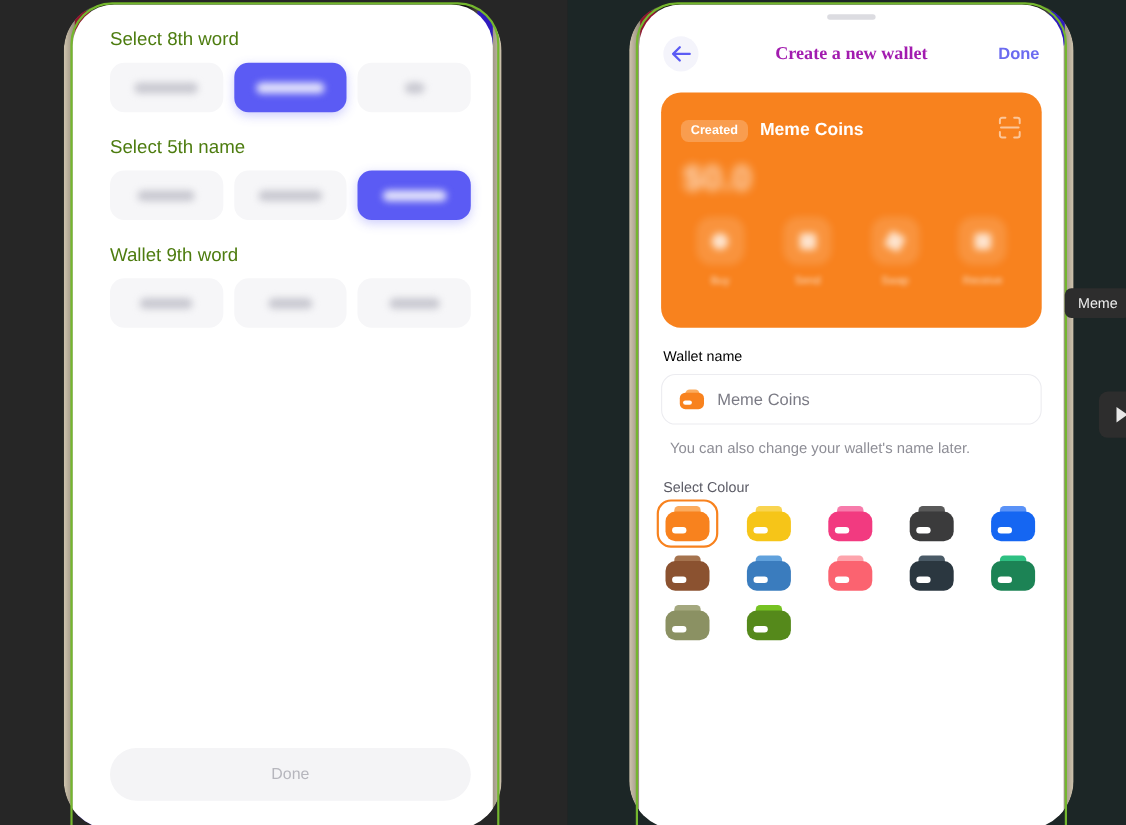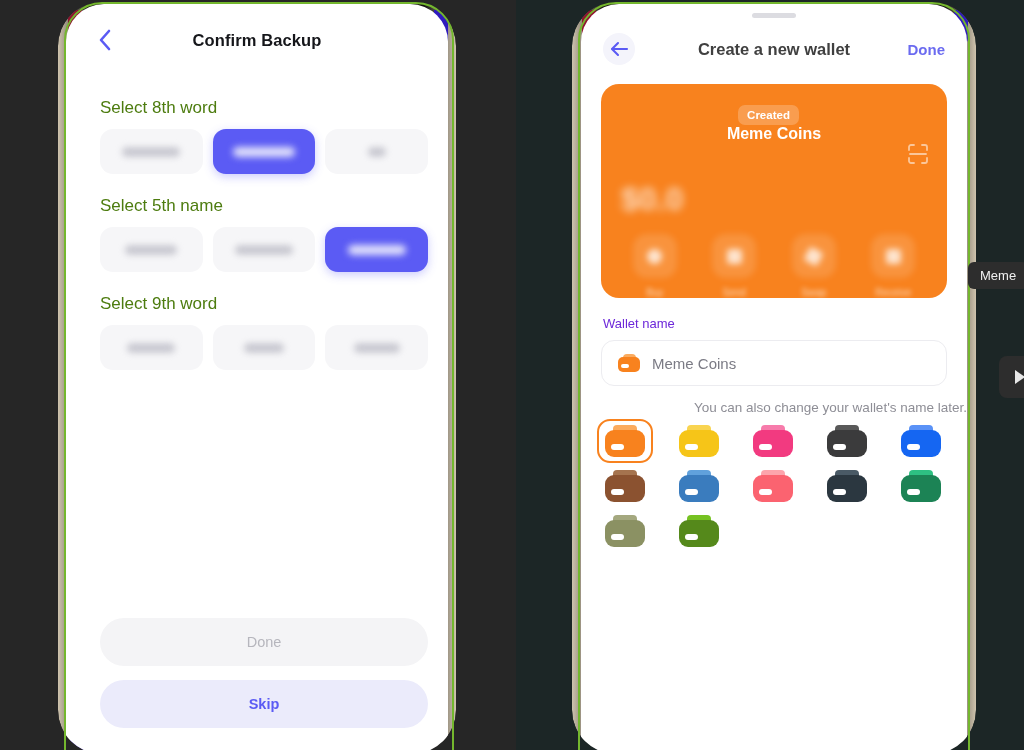--- a/index.html
+++ b/index.html
@@ -100,41 +100,41 @@
 
   
   .grabber {
     width: 44px; height: 5px; border-radius: 3px;
     background: #dcdce1; margin: 9px auto 0;
   }
   .rhdr {
     position: relative; height: 62px;
     display: flex; align-items: center; justify-content: center;
   }
-  .rhdr .title { font-size: 16.5px; font-weight: 700; color: #404040; }
+  .rhdr .title { font-size: 16.5px; font-weight: 700; color: #a21caf; font-family: Liberation Serif, serif; }
   .back-arrow {
     position: absolute; left: 22px; top: 50%; transform: translateY(-50%);
     width: 32px; height: 32px; border-radius: 50%;
     background: #f4f4fb;
     display: flex; align-items: center; justify-content: center; cursor: pointer;
   }
   .done-link {
     position: absolute; right: 22px; top: 50%; transform: translateY(-50%);
     font-size: 15px; font-weight: 600; color: #6b6bf0; cursor: pointer;
   }
 
   .wcard {
     position: relative;
     margin: 4px 20px 0;
     height: 214px;
     border-radius: 18px;
     background: #f8821e;
     overflow: hidden;
   }
-  .wcard-top { display: flex; align-items: center; padding: 21px 18px 0 18px; flex-direction: column; }
+  .wcard-top { display: flex; align-items: center; padding: 21px 18px 0 18px; }
   .badge {
     background: rgba(255,255,255,.22);
     color: #ffffff; font-size: 11.5px; font-weight: 700;
     padding: 4px 9px; border-radius: 7px; margin-right: 11px;
   }
   .wcard-name { color: #fff; font-size: 16px; font-weight: 700; }
   .scan-icon { margin-left: auto; opacity: .55; }
   .balance {
     margin: 12px 0 0 20px;
     color: rgba(255,255,255,.72);
@@ -148,29 +148,29 @@
     background: rgba(255,255,255,.14);
     filter: blur(3.2px);
     display: flex; align-items: center; justify-content: center;
   }
   .action-glyph { width: 15px; height: 15px; border-radius: 3px; background: rgba(255,255,255,.75); }
   .action-label {
     margin-top: 9px; font-size: 10px; color: rgba(255,255,255,.72);
     filter: blur(2.6px);
   }
 
-  .flabel { margin: 18px 0 0 22px; font-size: 13px; color: #6d28d9; }
+  .flabel { margin: 18px 0 0 22px; font-size: 13px; color: #000000; }
   .finput {
     margin: 9px 20px 0;
     height: 46px; border: 1px solid #ececf0; border-radius: 13px;
     background: #fff;
     display: flex; align-items: center; padding: 0 16px; cursor: text;
   }
   .finput .val { margin-left: 12px; font-size: 15px; color: #7b7b85; }
-  .fhelp { margin: 14px 0 0 38px; font-size: 13.5px; color: #8e8e96; text-align: right; }
+  .fhelp { margin: 14px 0 0 28px; font-size: 13.5px; color: #8e8e96; }
   .clabel { margin: 20px 0 0 22px; font-size: 13px; color: #5c5c66; }
 
   .swatch-grid {
     display: grid;
     grid-template-columns: repeat(5, 74px);
     row-gap: 9px;
     margin: 8px 0 0 20px;
   }
   .swatch {
     width: 48px; height: 36px;
@@ -227,28 +227,20 @@
 
   <div class="phone" id="phone-left">
     <div class="phone-frame"></div>
     <div class="phone-accent-l"></div>
     <div class="phone-accent-r"></div>
     <div class="phone-accent-b"></div>
 
     <div class="screen">
       <div class="app">
 
-        <div class="lhdr">
-          <div class="back-chevron">
-            <svg width="14" height="22" viewBox="0 0 14 22" fill="none">
-              <path d="M11 2 L3 11 L11 20" stroke="#5b5bf4" stroke-width="2.6" stroke-linecap="round" stroke-linejoin="round"></path>
-            </svg>
-          </div>
-          <div class="title">Confirm Backup</div>
-        </div>
 
 
         <div class="lsec">Select 8th word</div>
         <div class="wordrow">
           <div class="wordbtn">
             <span class="blurword" style="width:58px"></span>
           </div>
           <div class="wordbtn sel">
             <span class="blurword" style="width:62px"></span>
           </div>
@@ -263,36 +255,35 @@
             <span class="blurword" style="width:52px"></span>
           </div>
           <div class="wordbtn">
             <span class="blurword" style="width:58px"></span>
           </div>
           <div class="wordbtn sel">
             <span class="blurword" style="width:58px"></span>
           </div>
         </div>
 
-        <div class="lsec">Select 9th word</div>
+        <div class="lsec">Wallet 9th word</div>
         <div class="wordrow">
           <div class="wordbtn">
             <span class="blurword" style="width:48px"></span>
           </div>
           <div class="wordbtn">
             <span class="blurword" style="width:40px"></span>
           </div>
           <div class="wordbtn">
             <span class="blurword" style="width:46px"></span>
           </div>
         </div>
 
         <div class="lfooter">
           <div class="bigbtn done">Done</div>
-          <div class="bigbtn skip">Skip</div>
         </div>
 
       </div>
     </div>
   </div>
   <div class="selbox" style="left:64px; top:2px; width:390px; height:752px; border-radius:38px 38px 0 0;"></div>
 
   <div class="phone" id="phone-right">
     <div class="phone-frame"></div>
     <div class="phone-accent-l"></div>
@@ -364,20 +355,21 @@
           <span class="wicon" style="width:22px;height:18px">
             <span class="lid" style="left:5px;width:13px;height:5px;background:#fbab5e;"></span>
             <span class="body" style="top:3px;width:22px;height:15px;border-radius:5px;background:#f8821e;"></span>
             <span class="slot" style="left:3px;top:10px;width:8px;height:3.5px;"></span>
           </span>
           <span class="val">Meme Coins</span>
         </div>
 
         <div class="fhelp">You can also change your wallet's name later.</div>
 
+        <div class="clabel">Select Colour</div>
 
         <div class="swatch-grid">
             <div class="swatch selected">
               <span class="ring"></span>
               <span class="wicon">
                 <span class="lid" style="background:#fbab5e"></span>
                 <span class="body" style="background:#f8821e"></span>
                 <span class="slot"></span>
               </span>
             </div>

